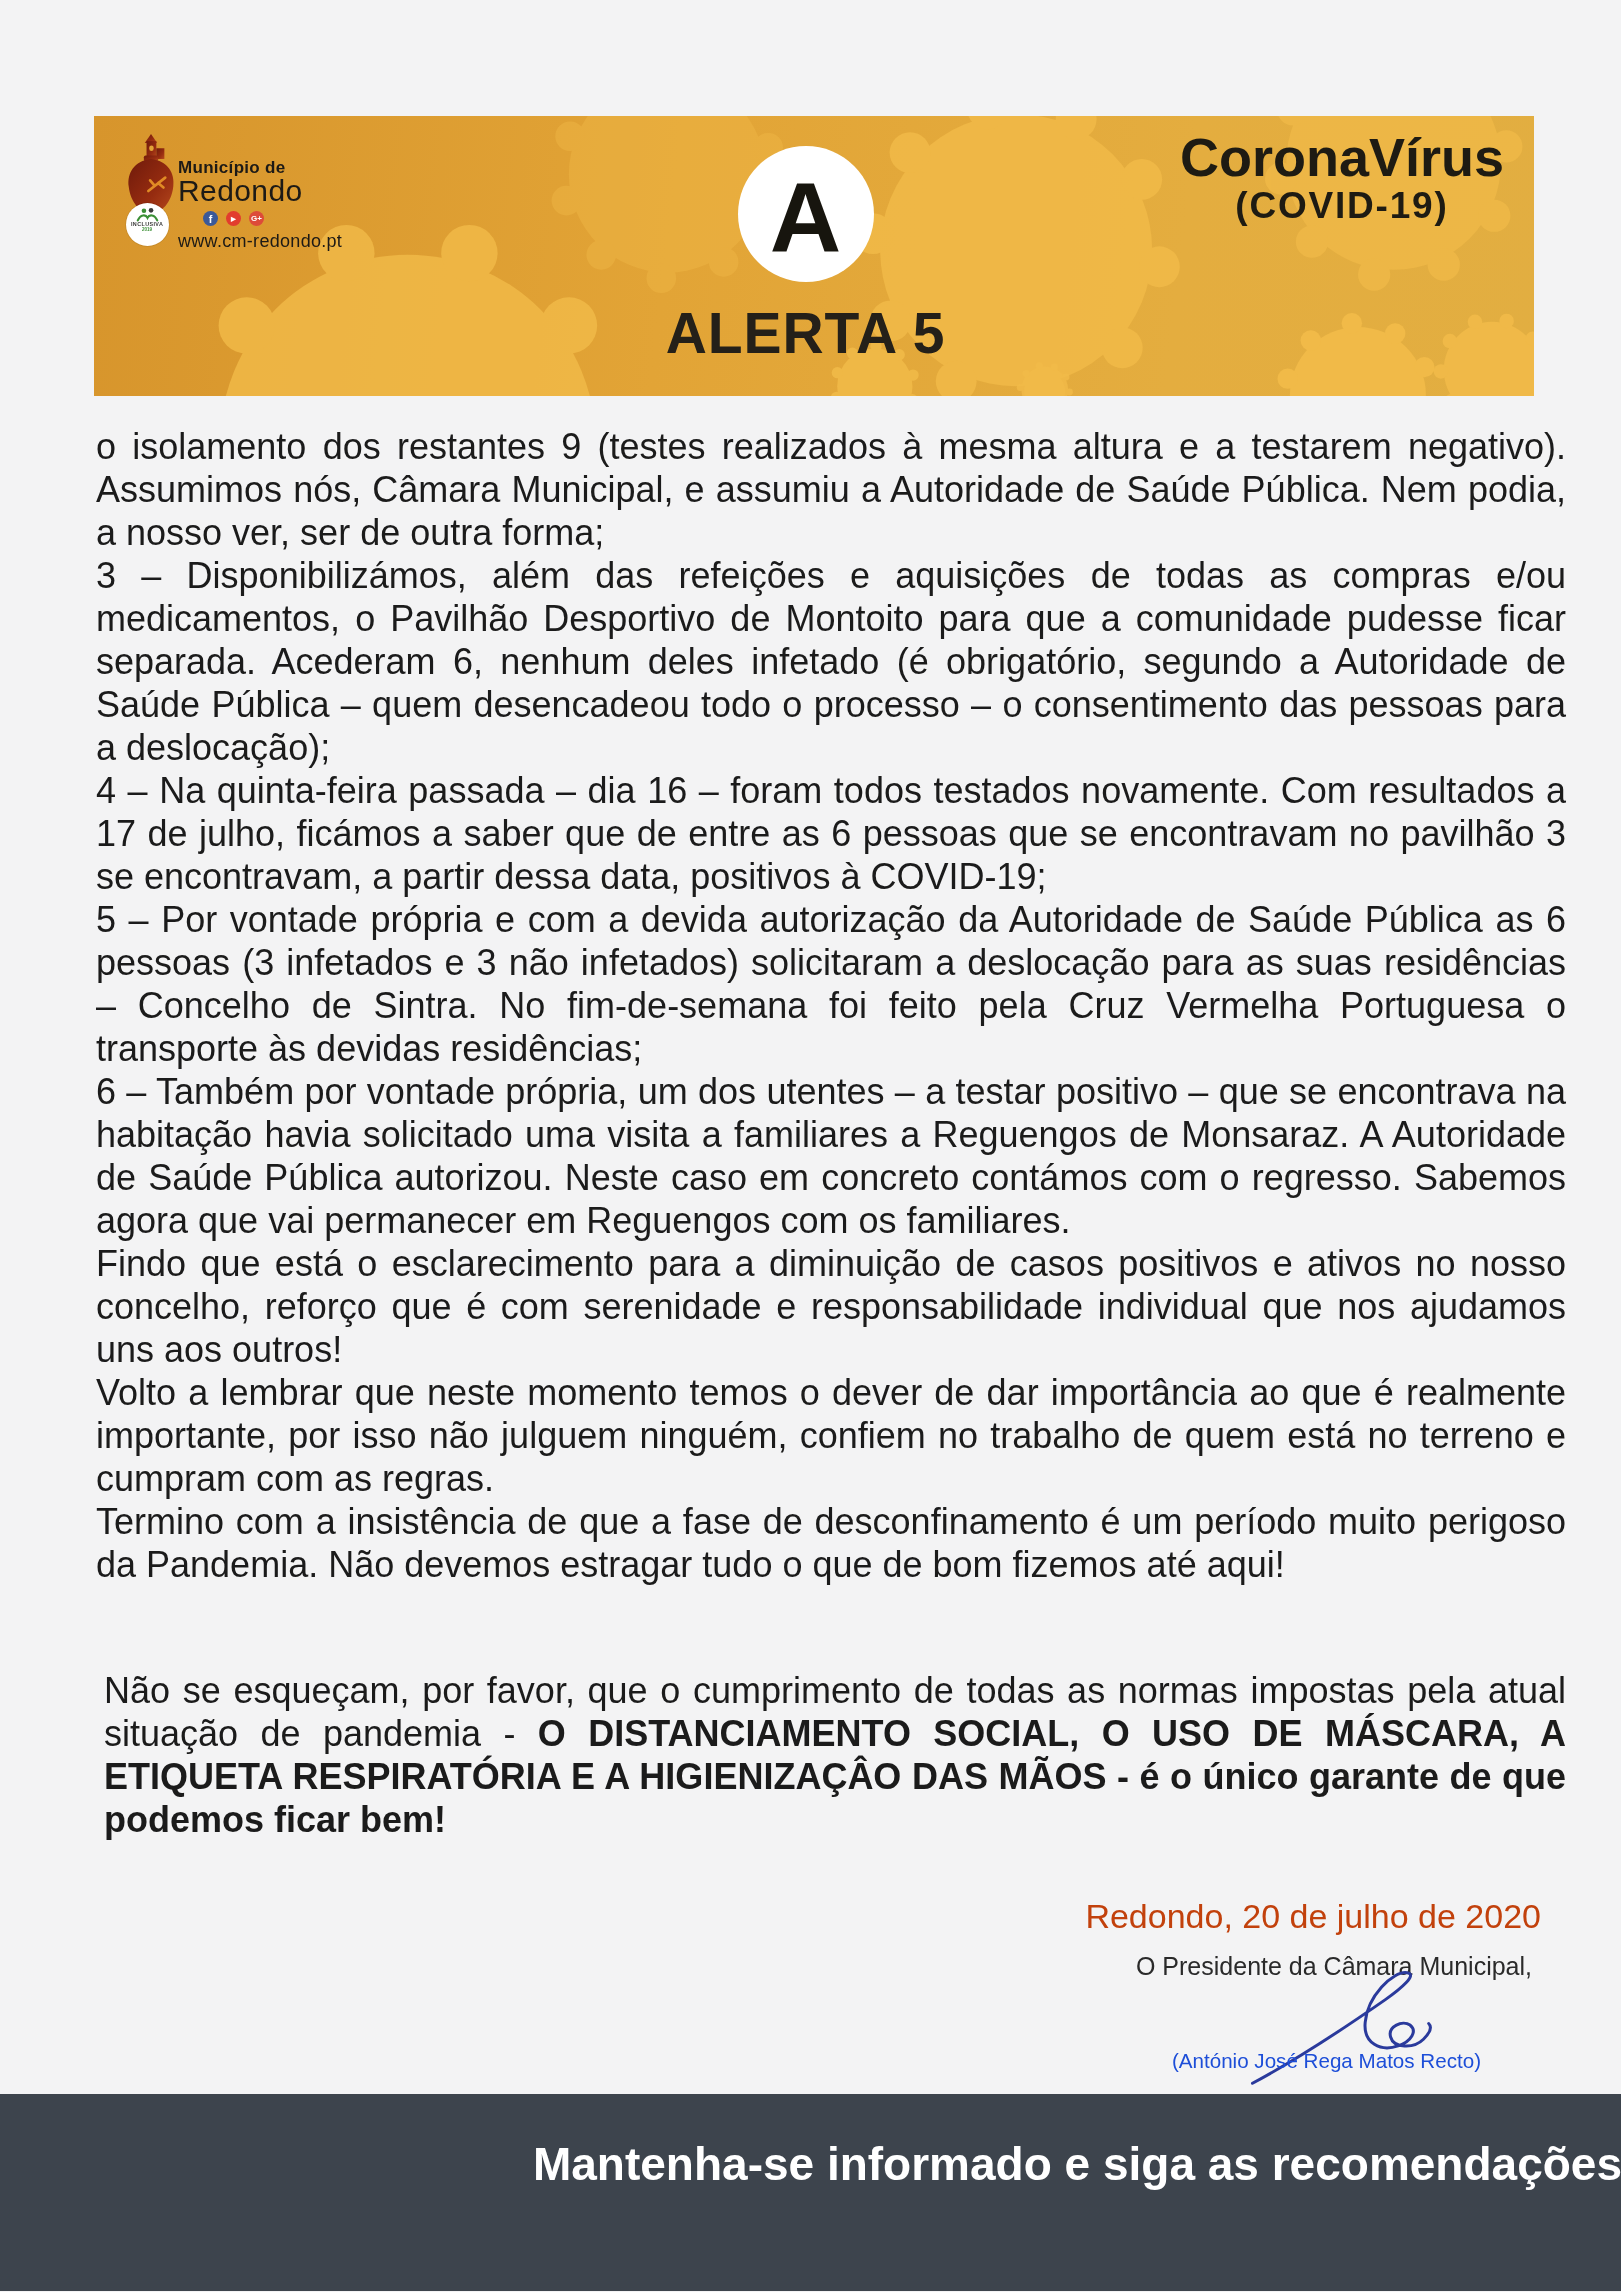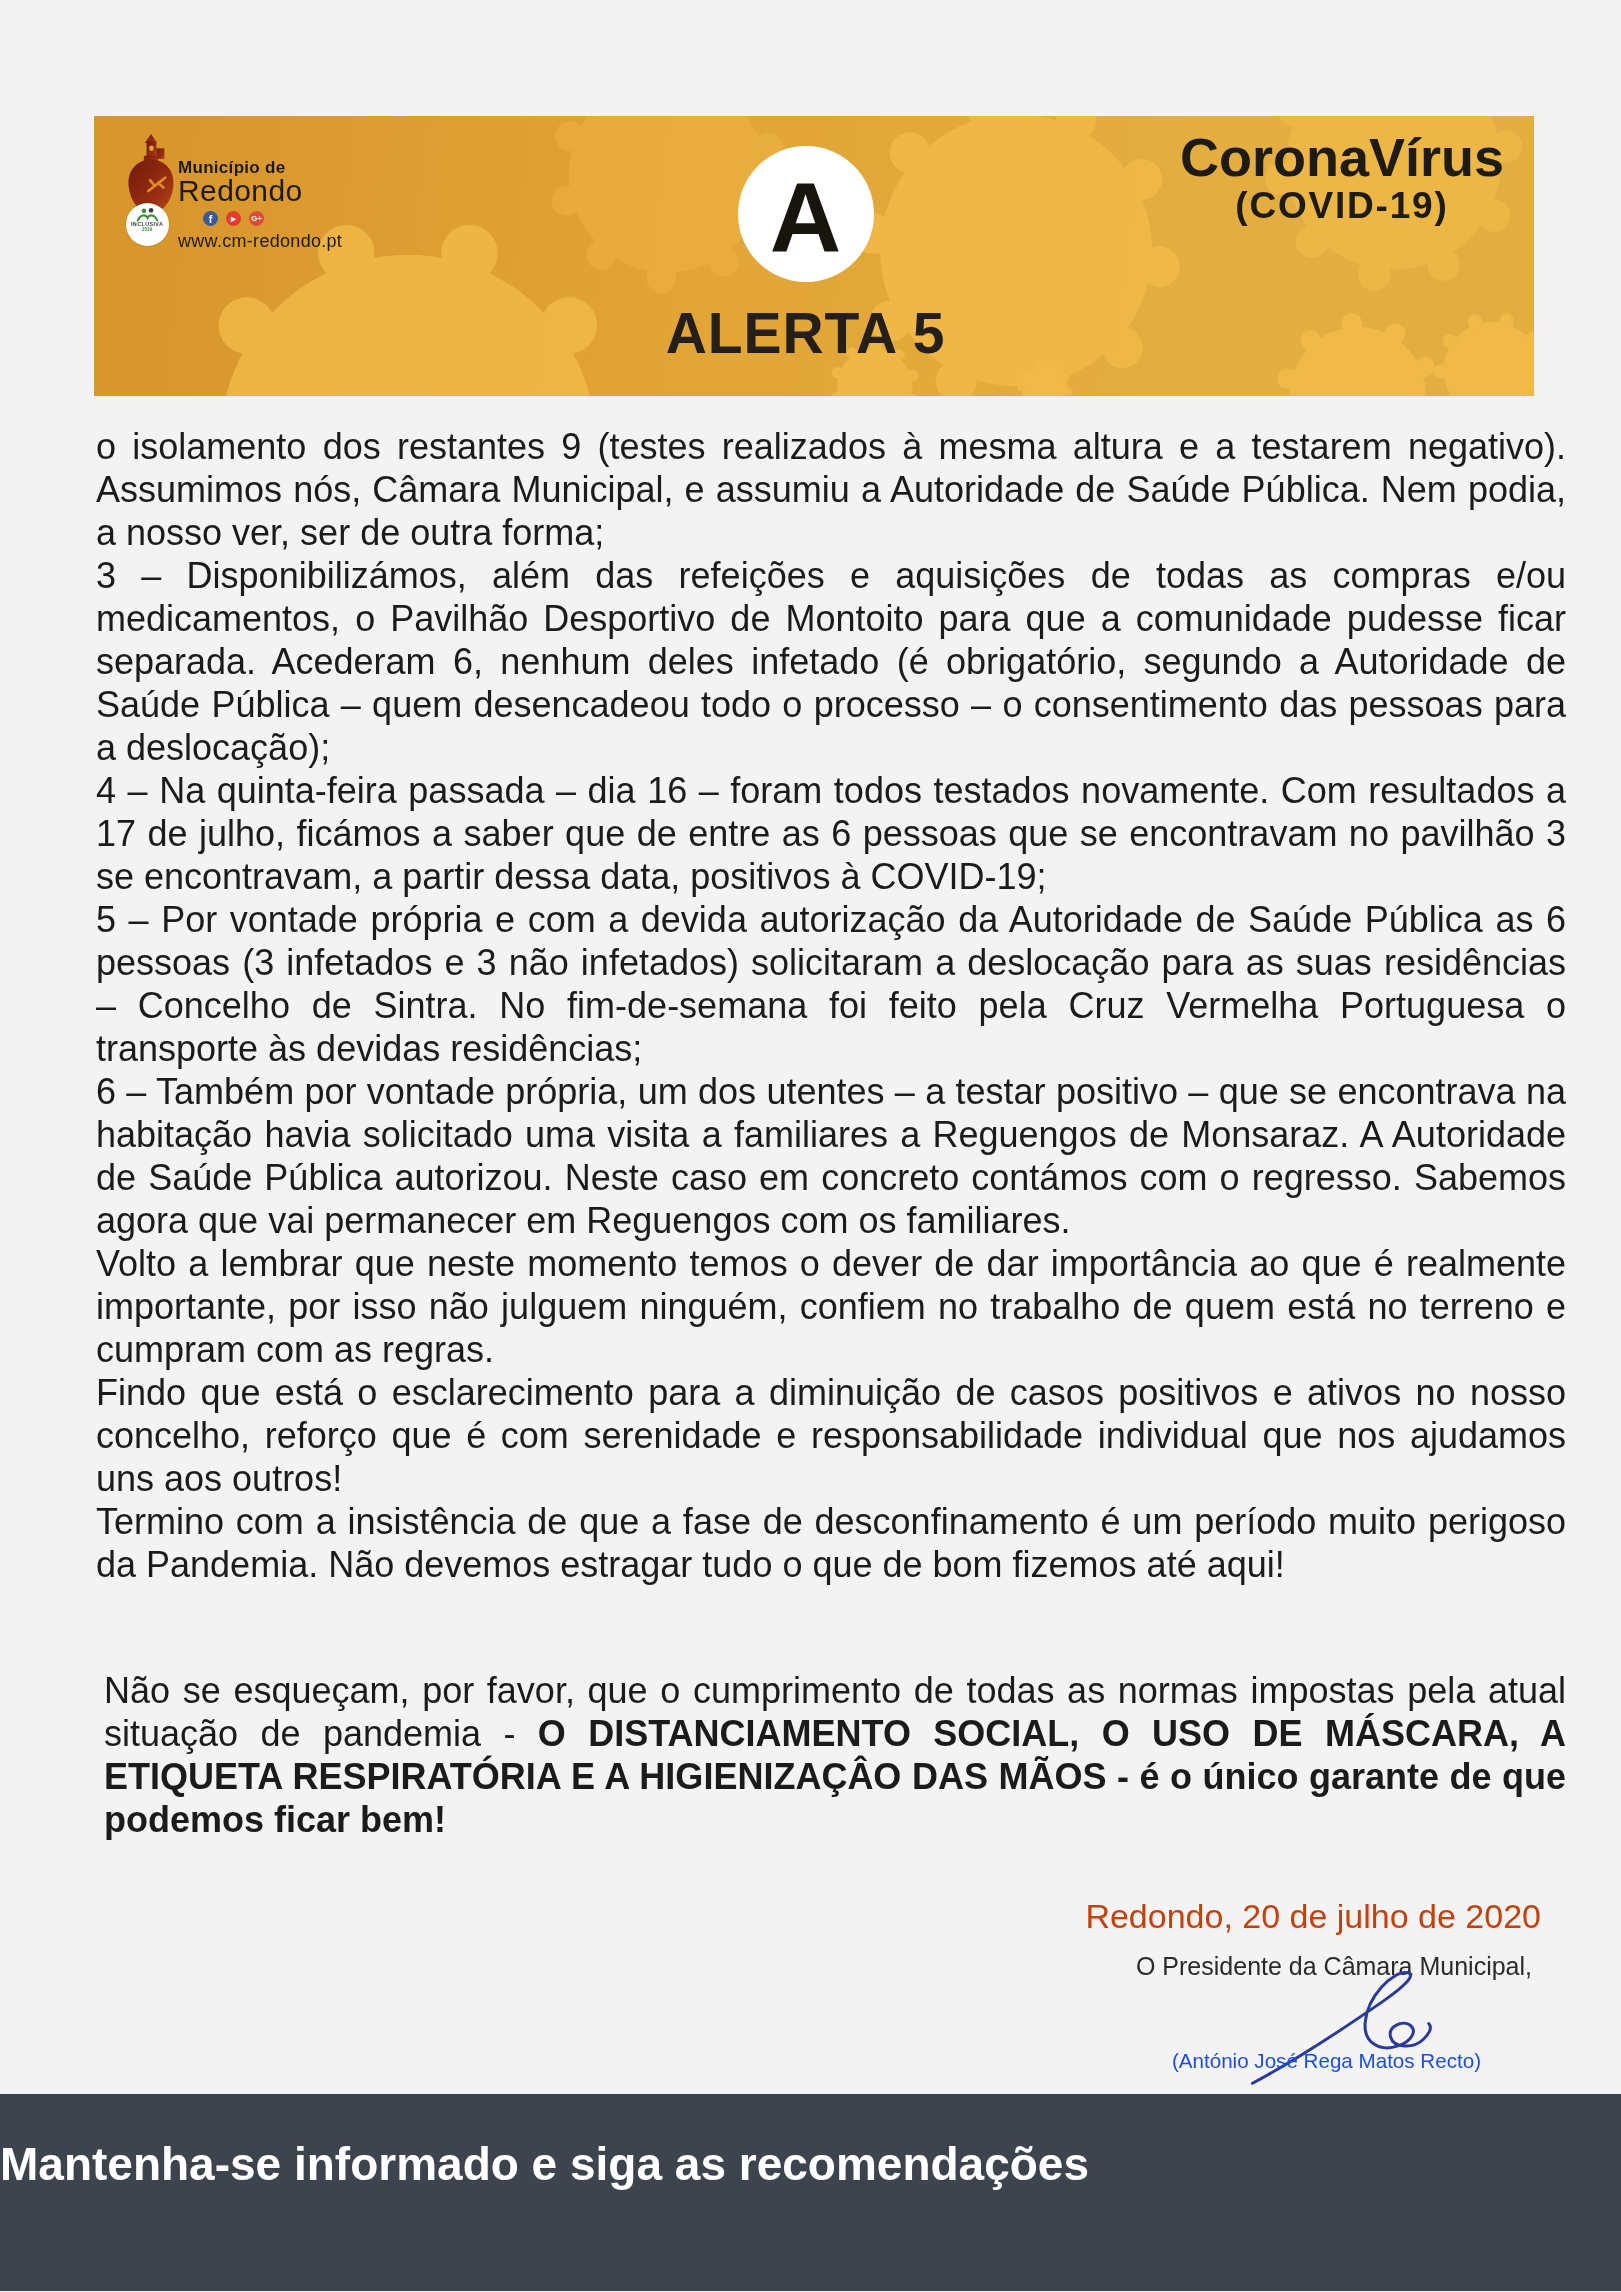--- a/index.html
+++ b/index.html
@@ -53,21 +53,21 @@
   .body-text p.spaced{margin-top:83px;margin-left:8px;}
   .body-text .b{font-weight:bold;}
   
   .sig-date{position:absolute;top:1897px;right:81px;font-size:34px;color:#c2410c;}
   .sig-role{position:absolute;top:1952px;right:90px;font-size:25px;color:#2a2a2a;}
   .sig-name{position:absolute;top:2049px;right:141px;font-size:20.6px;color:#1d4ed8;}
   .sig-scribble{position:absolute;left:1245px;top:1967px;width:224px;height:125px;}
   
   .footer{
     position:absolute;left:0;top:2094px;width:1622px;height:197px;background:#3d444d;
-    color:#ffffff;text-align:left;font-weight:bold;font-size:46px;line-height:57px;
+    color:#ffffff;text-align:right;font-weight:bold;font-size:46px;line-height:57px;
     padding-top:42px;box-sizing:border-box;
   }
 </style>
 </head>
 <body>
 
 <div class="page">
 
   <header class="banner">
     <svg id="virusbg" class="banner-bg" viewBox="0 0 1608 313">
@@ -227,22 +227,22 @@
       <div class="brand-sub">(COVID-19)</div>
     </div>
   </header>
 
   <main class="body-text" id="paragraphs">
       <p class=""><span>o isolamento dos restantes 9 (testes realizados à mesma altura e a testarem negativo). Assumimos nós, Câmara Municipal, e assumiu a Autoridade de Saúde Pública. Nem podia, a nosso ver, ser de outra forma;</span></p>
       <p class=""><span>3 – Disponibilizámos, além das refeições e aquisições de todas as compras e/ou medicamentos, o Pavilhão Desportivo de Montoito para que a comunidade pudesse ficar separada. Acederam 6, nenhum deles infetado (é obrigatório, segundo a Autoridade de Saúde Pública – quem desencadeou todo o processo – o consentimento das pessoas para a deslocação);</span></p>
       <p class=""><span>4 – Na quinta-feira passada – dia 16 – foram todos testados novamente. Com resultados a 17 de julho, ficámos a saber que de entre as 6 pessoas que se encontravam no pavilhão 3 se encontravam, a partir dessa data, positivos à COVID-19;</span></p>
       <p class=""><span>5 – Por vontade própria e com a devida autorização da Autoridade de Saúde Pública as 6 pessoas (3 infetados e 3 não infetados) solicitaram a deslocação para as suas residências – Concelho de Sintra. No fim-de-semana foi feito pela Cruz Vermelha Portuguesa o transporte às devidas residências;</span></p>
       <p class=""><span>6 – Também por vontade própria, um dos utentes – a testar positivo – que se encontrava na habitação havia solicitado uma visita a familiares a Reguengos de Monsaraz. A Autoridade de Saúde Pública autorizou. Neste caso em concreto contámos com o regresso. Sabemos agora que vai permanecer em Reguengos com os familiares.</span></p>
+      <p class=""><span>Findo que está o esclarecimento para a diminuição de casos positivos e ativos no nosso concelho, reforço que é com serenidade e responsabilidade individual que nos ajudamos uns aos outros!</span></p>
       <p class=""><span>Volto a lembrar que neste momento temos o dever de dar importância ao que é realmente importante, por isso não julguem ninguém, confiem no trabalho de quem está no terreno e cumpram com as regras.</span></p>
-      <p class=""><span>Findo que está o esclarecimento para a diminuição de casos positivos e ativos no nosso concelho, reforço que é com serenidade e responsabilidade individual que nos ajudamos uns aos outros!</span></p>
       <p class=""><span>Termino com a insistência de que a fase de desconfinamento é um período muito perigoso da Pandemia. Não devemos estragar tudo o que de bom fizemos até aqui!</span></p>
       <p class="spaced"><span>Não se esqueçam, por favor, que o cumprimento de todas as normas impostas pela atual situação de pandemia - </span><span class="b">O DISTANCIAMENTO SOCIAL, O USO DE MÁSCARA, A ETIQUETA RESPIRATÓRIA E A HIGIENIZAÇÂO DAS MÃOS - é o único garante de que podemos ficar bem!</span></p>
     </main>
 
   <div class="sig-date">Redondo, 20 de julho de 2020</div>
   <div class="sig-role">O Presidente da Câmara Municipal,</div>
   <svg class="sig-scribble" viewBox="0 0 300 160">
     <path d="M 10 152 C 70 120 142 72 188 40 C 208 26 232 6 217 4 C 198 1 164 36 161 70 C 158 99 182 110 205 102 C 223 96 231 82 221 74 C 211 67 191 76 195 90 C 199 105 226 106 239 93 C 247 85 251 77 246 72" stroke="#2a3a9c" stroke-width="4" fill="none" stroke-linecap="round"></path>
   </svg>
   <div class="sig-name">(António José Rega Matos Recto)</div>

